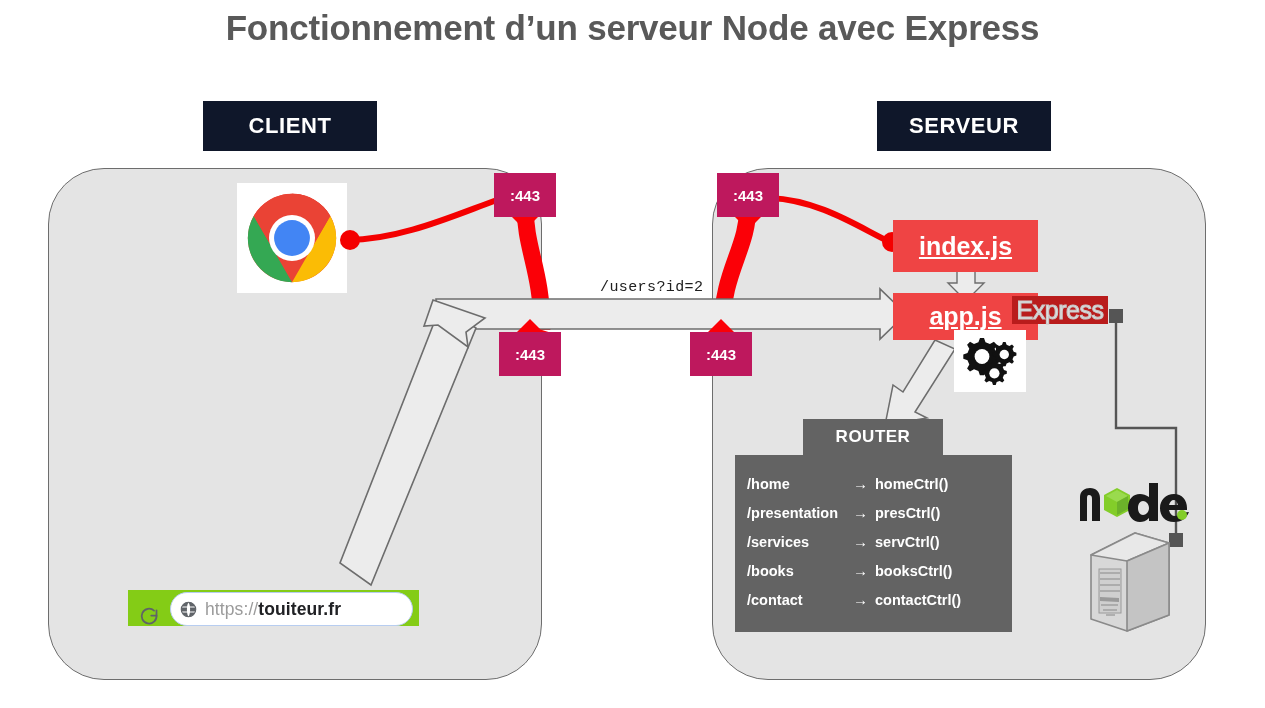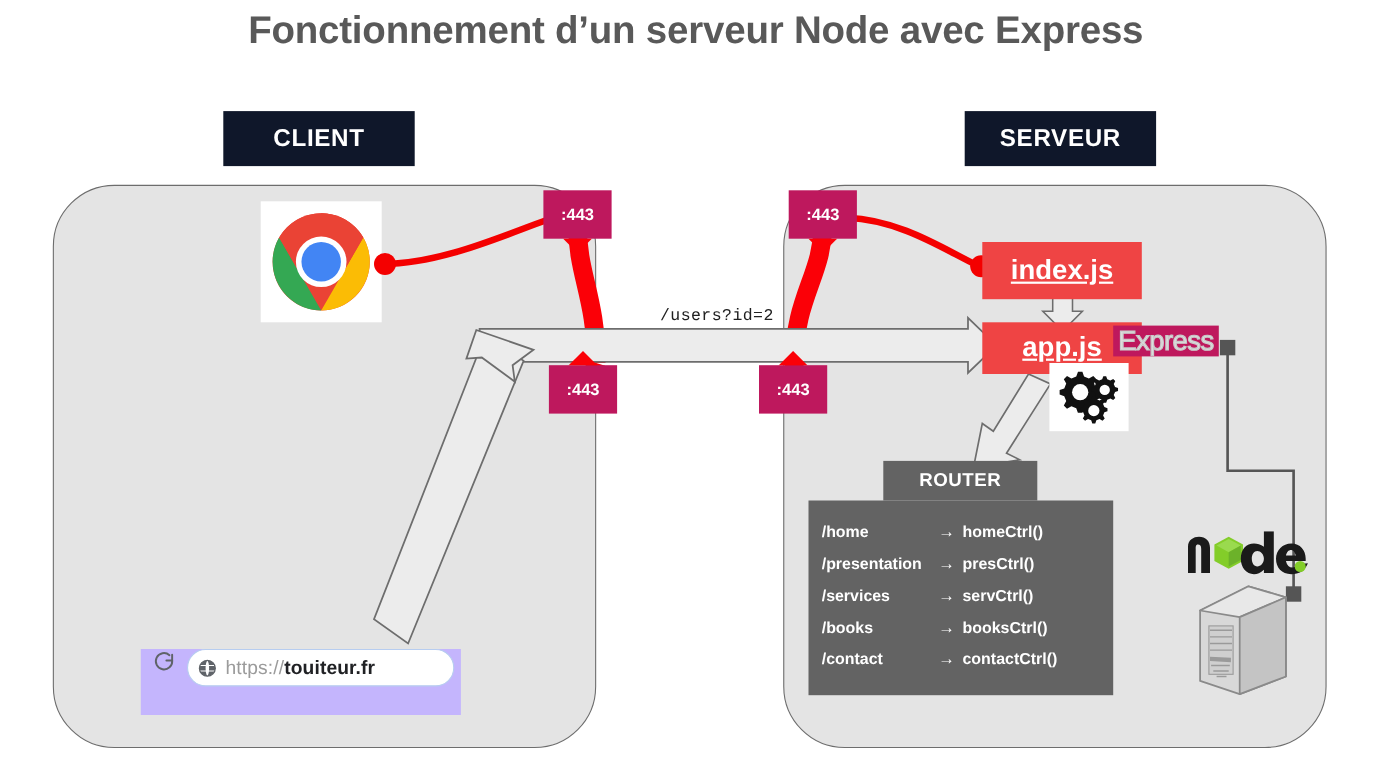--- a/index.html
+++ b/index.html
@@ -66,21 +66,21 @@
   #arrow-layer{position:absolute;left:0;top:0;width:1265px;height:708px;}
 
   
   .srvbox{position:absolute;background:#ef4444;color:#fff;font-weight:bold;
           display:flex;align-items:center;justify-content:center;text-decoration:underline;}
   #box-index{left:893px;top:220px;width:145px;height:52px;font-size:25px;}
   #box-app{left:893px;top:293px;width:145px;height:47px;font-size:25px;}
 
   
   #express{position:absolute;left:1012px;top:296px;width:96px;height:28px;
-           background:#be185d;display:flex;align-items:center;justify-content:center;}
+           background:#b91c1c;display:flex;align-items:center;justify-content:center;}
   #express span{font-size:25px;color:#dedede;font-weight:400;
                 -webkit-text-stroke:1.1px #c9c9c9;letter-spacing:-.5px;}
 
   
   #gears{position:absolute;left:954px;top:330px;width:72px;height:62px;
          background:#fff;display:flex;align-items:center;justify-content:center;}
 
   
   #router-head{position:absolute;left:803px;top:419px;width:140px;height:36px;
                background:#636363;color:#fff;font-weight:bold;font-size:17px;
@@ -94,22 +94,22 @@
   .route .ctrl{}
 
   
   #node-logo{position:absolute;left:1077px;top:483px;width:118px;height:40px;}
   #tower{position:absolute;left:1085px;top:527px;width:88px;height:108px;}
 
   
   #connector{position:absolute;left:1090px;top:300px;width:120px;height:250px;}
 
   
-  #urlbar{position:absolute;left:128px;top:590px;width:291px;height:60px;
-          background:#c4b5fd;display:flex;align-items:flex-start;}
+  #urlbar{position:absolute;left:128px;top:590px;width:291px;height:36px;
+          background:#84cc16;display:flex;align-items:flex-end;}
   #reload-ico{width:42px;display:flex;align-items:center;justify-content:center;}
   #omnibox{flex:1;height:34px;margin-right:6px;border:1.6px solid #b7cdf0;
            border-radius:17px;display:flex;align-items:center;background:#fff;
            box-sizing:border-box;}
   #globe-ico{width:34px;display:flex;align-items:center;justify-content:center;}
   #urltext{font-size:17.5px;letter-spacing:.1px;white-space:nowrap;}
   #urltext .scheme{color:#9b9b9b;}
   #urltext .host{color:#202124;font-weight:bold;}
 </style>
 </head>

